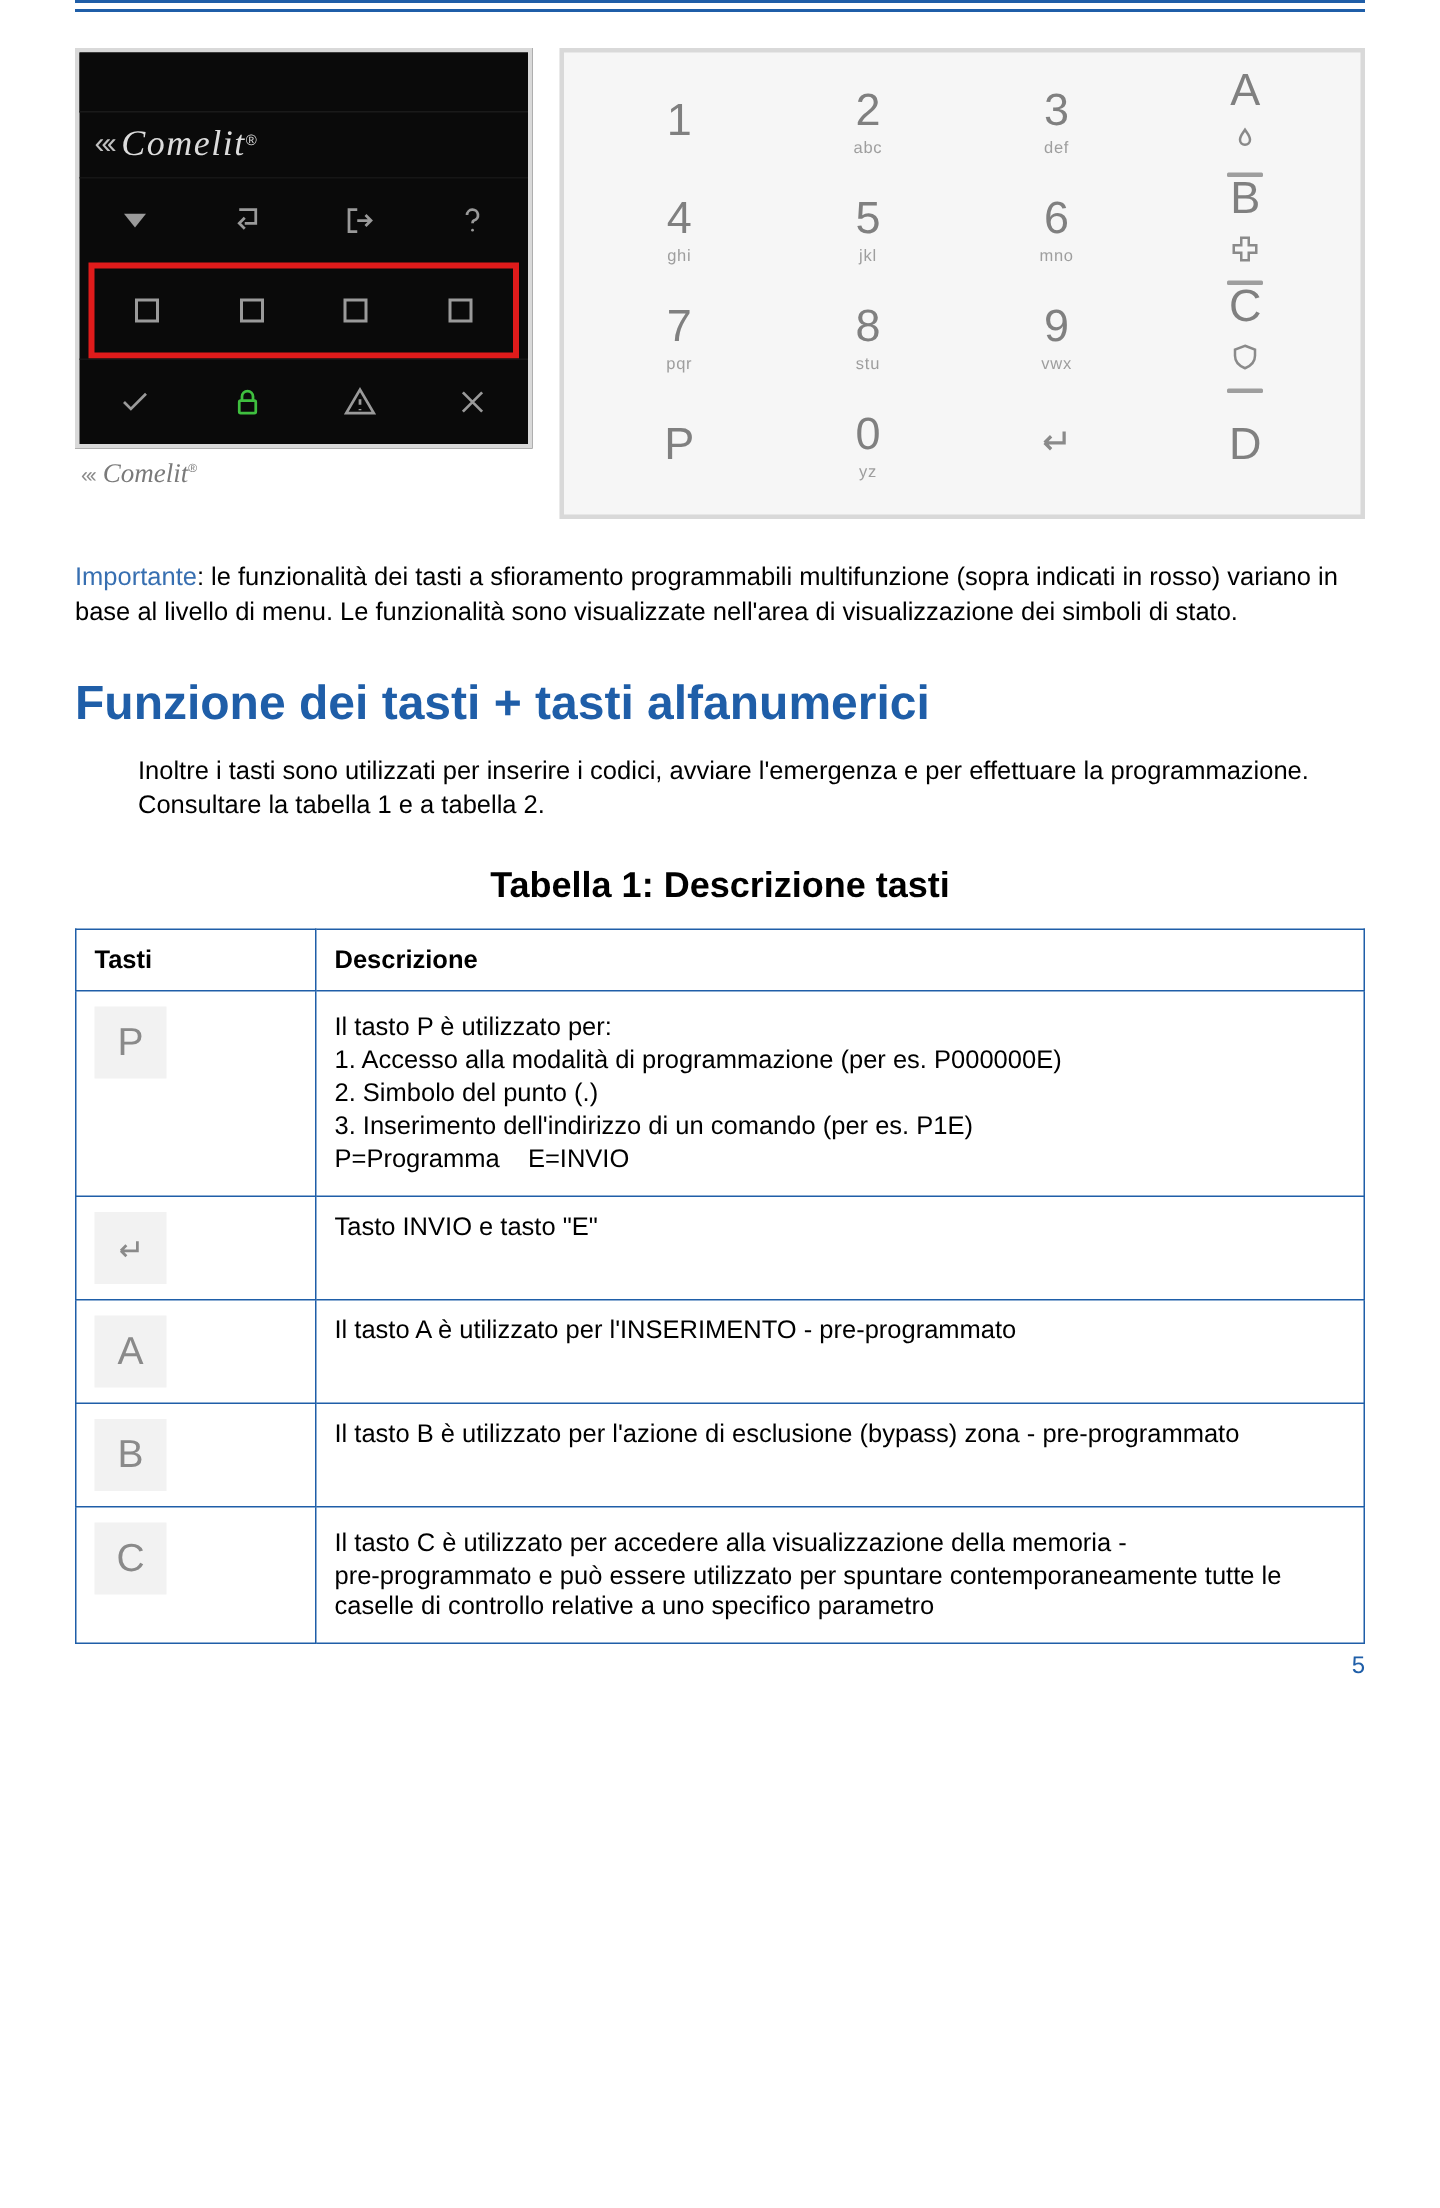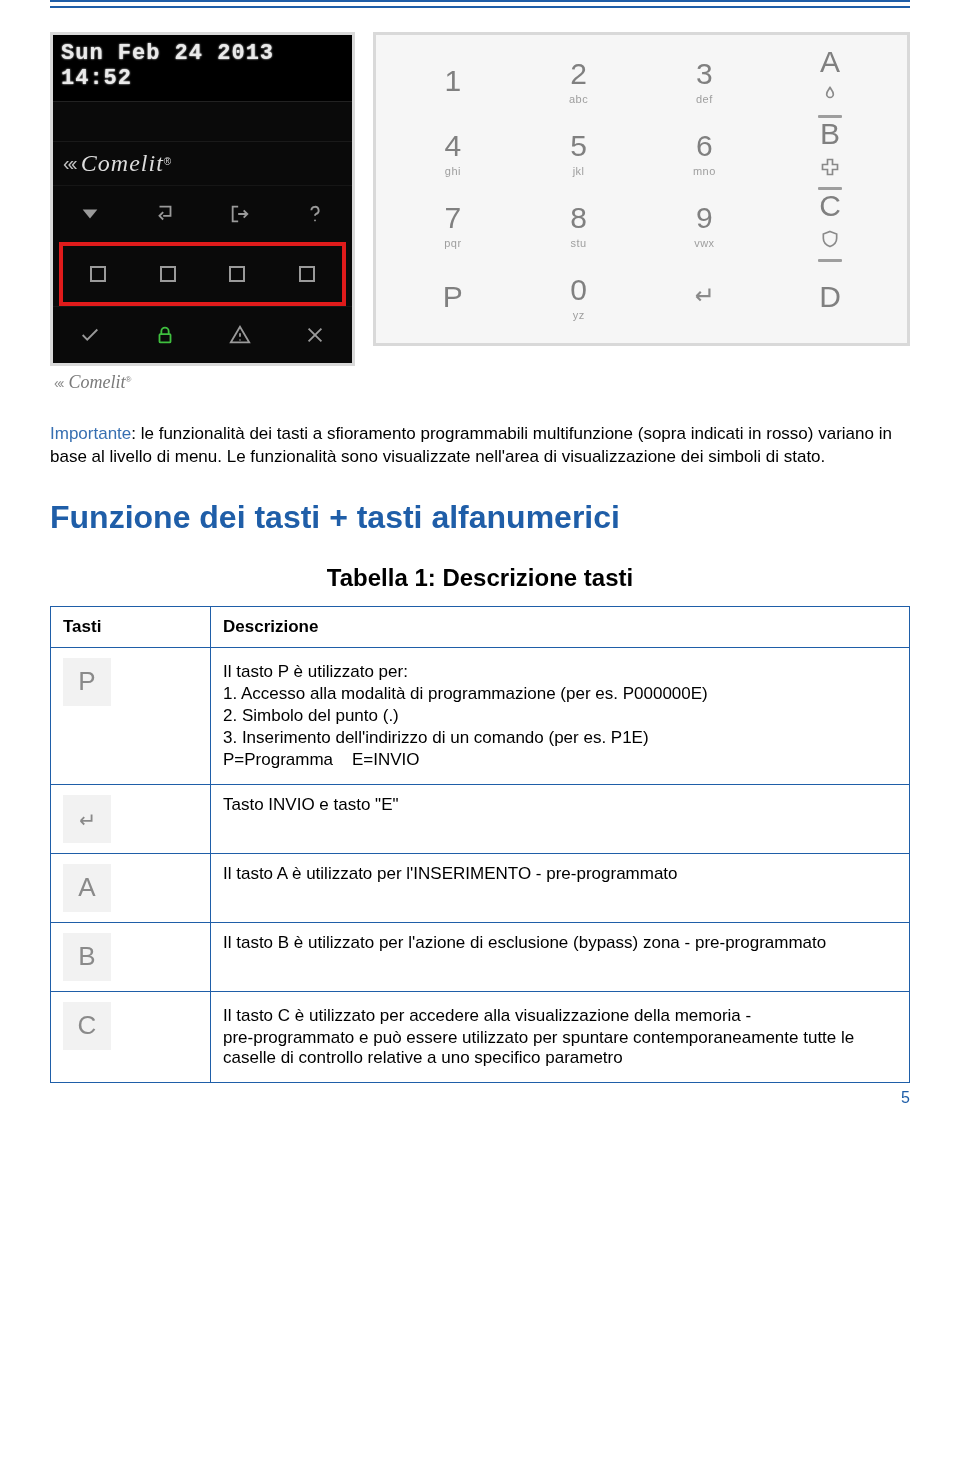--- a/index.html
+++ b/index.html
@@ -61,23 +61,20 @@
 <body>
 
 <div class="page">
   <div class="top-rules"></div>
   <div class="top-rules"></div>
 
   <div class="figure-row">
 
     <div>
       <div class="lcd-panel">
-        <div class="lcd-time">
-          <span class="lcd-time-text">Sun Feb 24 2013 14:52</span>
-        </div>
         <div class="lcd-zone"></div>
         <div class="brand-row">
           <span class="brand-glyph">«‹</span>
           <span>
             <span class="brand-text">Comelit</span><span class="brand-reg">®</span>
           </span>
         </div>
         <div class="row4 row-sep">
           <div class="cell">
               <svg class="fill" viewBox="0 0 24 24">
@@ -232,20 +229,21 @@
         </div>
     </div>
   </div>
 
   <p class="important">
     <span class="lead">Importante</span><span>: le funzionalità dei tasti a sfioramento programmabili multifunzione (sopra indicati in rosso) variano in base al livello di menu. Le funzionalità sono visualizzate nell'area di visualizzazione dei simboli di stato.</span>
   </p>
 
   <h2 class="h1">Funzione dei tasti + tasti alfanumerici</h2>
   <div class="body-block" id="section-body">
+      <div>Inoltre i tasti sono utilizzati per inserire i codici, avviare l'emergenza e per effettuare la programmazione. Consultare la tabella 1 e a tabella 2.</div>
     </div>
 
   <h3 class="h2">Tabella 1: Descrizione tasti</h3>
 
   <table class="t1">
     <thead>
       <tr>
         <th class="key-col">Tasti</th>
         <th>Descrizione</th>
       </tr>

